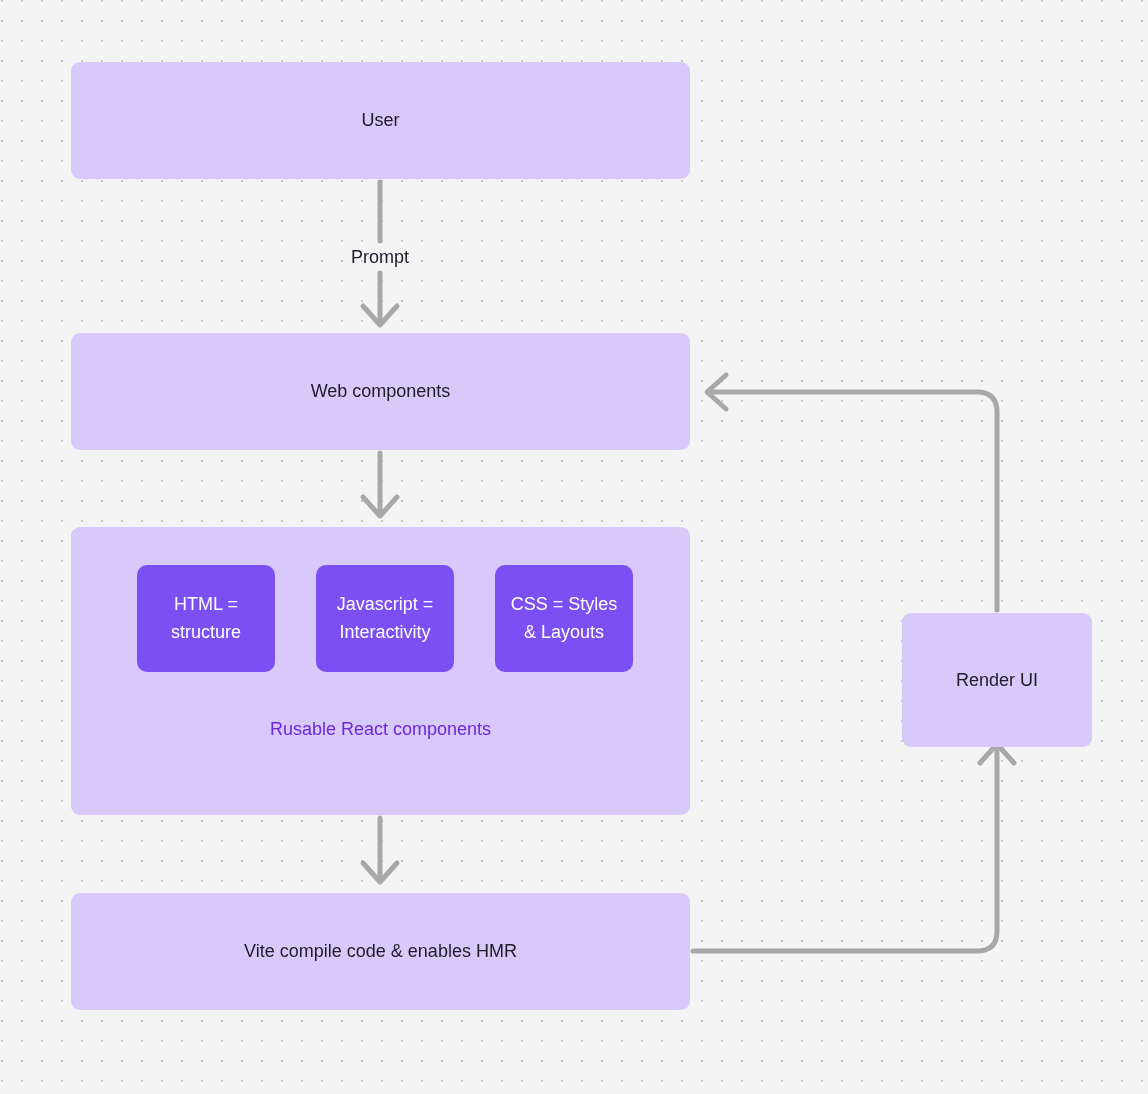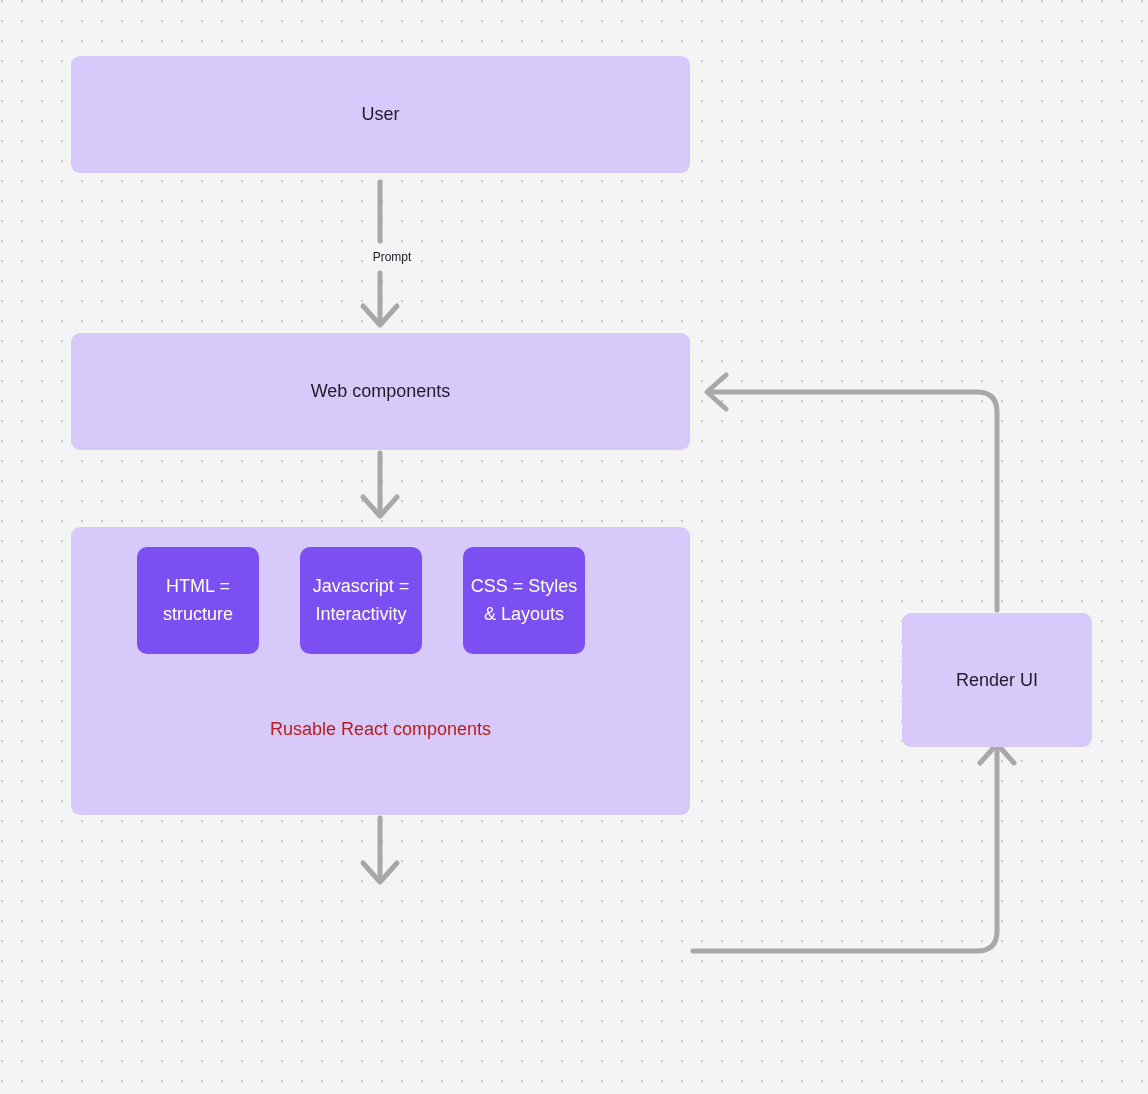--- a/index.html
+++ b/index.html
@@ -31,33 +31,33 @@
     border-radius: 9px;
     display: flex;
     align-items: center;
     justify-content: center;
     color: #1f1b28;
     font-size: 18px;
     line-height: 1.35;
     text-align: center;
   }
 
-  #node-user        { left: 71px;  top: 56px;  width: 619px; height: 117px; }
+  #node-user        { left: 71px;  top: 62px;  width: 619px; height: 117px; }
   #node-webapp      { left: 71px;  top: 333px; width: 619px; height: 117px; }
   #node-components  { left: 71px;  top: 527px; width: 619px; height: 288px;
                       display: block; }
   #node-vite        { left: 71px;  top: 893px; width: 619px; height: 117px; }
   #node-render      { left: 902px; top: 613px; width: 190px; height: 134px; }
 
   
   .chip-row {
     position: absolute;
     left: 66px;
-    top: 20px;
-    width: 448px;
+    top: 38px;
+    width: 496px;
     display: flex;
     gap: 41px;
   }
 
   .chip {
     width: 145px;
     height: 107px;
     background: #7c4ff2;
     border-radius: 10px;
     display: flex;
@@ -69,21 +69,21 @@
     text-align: center;
   }
 
   .components-caption {
     position: absolute;
     top: 190px;
     left: 0;
     width: 100%;
     text-align: center;
     font-size: 18px;
-    color: #b91c1c;
+    color: #6d28d9;
   }
 
   
   .edge-svg {
     position: absolute;
     left: 0;
     top: 0;
     width: 1148px;
     height: 1094px;
     pointer-events: none;
@@ -101,26 +101,25 @@
   .edge-head {
     fill: none;
     stroke: #a8a8a8;
     stroke-width: 5;
     stroke-linecap: round;
     stroke-linejoin: round;
   }
 
   .edge-label {
     position: absolute;
-    font-size: 12px;
+    font-size: 18px;
     color: #1f1b28;
     background: transparent;
     white-space: nowrap;
     transform: translate(-50%, -50%);
-    margin-left: 12px;
   }
 </style>
 </head>
 <body>
 
 <div id="canvas">
 
   <svg class="edge-svg" viewBox="0 0 1148 1094">
 
     <g>
@@ -168,18 +167,21 @@
       <div class="chip">
         <span>Javascript =<br>Interactivity</span>
       </div>
       <div class="chip">
         <span>CSS = Styles<br>&amp; Layouts</span>
       </div>
     </div>
     <div class="components-caption">Rusable React components</div>
   </div>
 
+  <div class="node" id="node-vite">
+    <span>Vite compile code &amp; enables HMR</span>
+  </div>
 
   <div class="node" id="node-render">
     <span>Render UI</span>
   </div>
 
 </div>
 
 </body></html>

